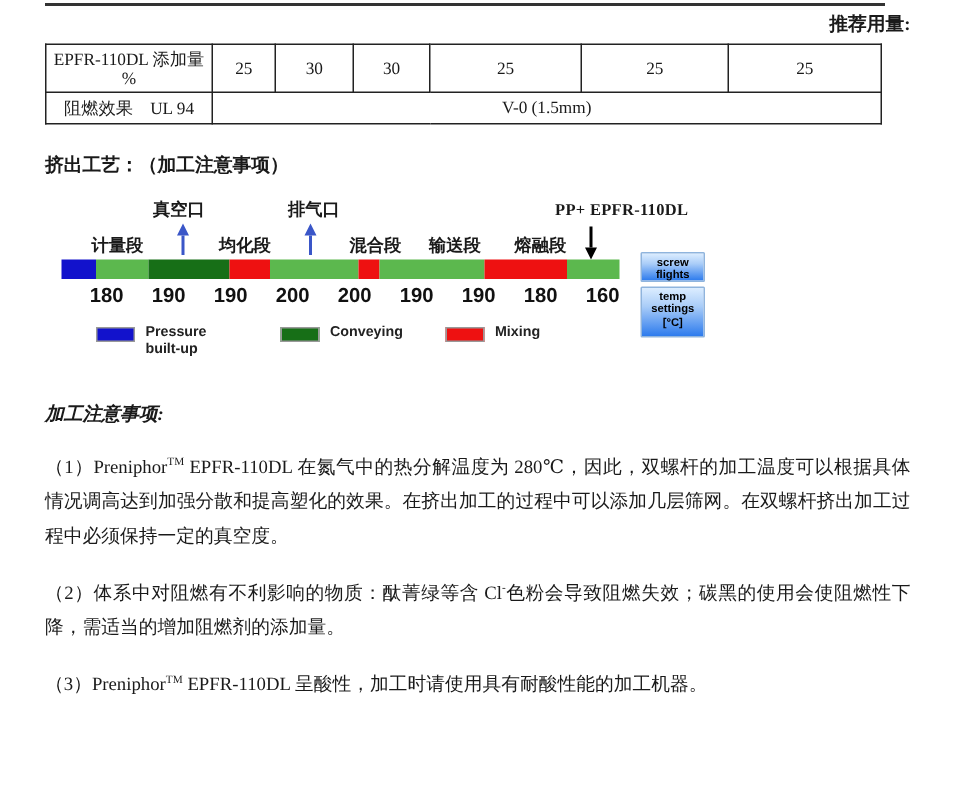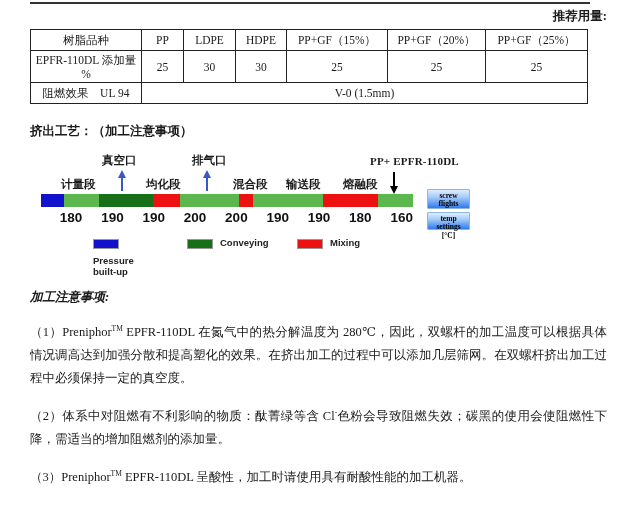--- a/index.html
+++ b/index.html
@@ -64,27 +64,27 @@
   .screw-bar > div { height:100%; }
 
   .temp-row { position:absolute; left:41px; top:64px; width:372px; display:flex;
               font-weight:bold; font-size:13.5px; color:#111; }
   .temp-row > span { flex:1; text-align:right; }
 
   .info-box { position:absolute; left:427px; width:43px;
     background:linear-gradient(180deg,#dcedff 0%,#aacdf8 38%,#2d7bed 100%);
     border:1px solid #8fb4dd; border-radius:1px;
     color:#000; font-weight:bold; font-size:7.5px; line-height:1.1;
-    text-align:center; white-space:pre-line; padding-top:2px;font-family:Liberation Serif, serif; }
+    text-align:center; white-space:pre-line; padding-top:2px; }
   .box-screw { top:43px; height:20px; }
-  .box-temp  { top:66px; height:18px; }
+  .box-temp  { top:66px; height:34px; }
 
   .legend { position:absolute; left:0; top:92px; width:470px; height:26px; }
   .legend-item { position:absolute; display:flex; gap:7px; align-items:flex-start; }
-  .legend-item:nth-child(1){ left:93px;flex-direction:column; }
+  .legend-item:nth-child(1){ left:64px; }
   .legend-item:nth-child(2){ left:187px; }
   .legend-item:nth-child(3){ left:297px; }
   .legend-swatch { width:26px; height:10px; margin-top:1px; border:1px solid #999; }
   .legend-label { font-weight:bold; font-size:9.5px; line-height:1.15; color:#222;
                   white-space:pre-line; }
 
   
   .notes-heading { margin-top:21px;font-style:italic; }
   .note-item { margin-top:11px; font-size:12.5px; line-height:23px; width:577px;
                text-align:justify; }
@@ -105,29 +105,20 @@
     <colgroup>
       <col class="c0">
         <col class="c1">
         <col class="c2">
         <col class="c3">
         <col class="c4">
         <col class="c5">
         <col class="c6">
     </colgroup>
     <tbody>
-        <tr>
-      <td>树脂品种</td>
-      <td>PP</td>
-      <td>LDPE</td>
-      <td>HDPE</td>
-      <td>PP+GF（15%）</td>
-      <td>PP+GF（20%）</td>
-      <td>PP+GF（25%）</td>
-    </tr>
     <tr>
       <td>EPFR-110DL 添加量 %</td>
       <td>25</td>
       <td>30</td>
       <td>30</td>
       <td>25</td>
       <td>25</td>
       <td>25</td>
     </tr>
     <tr>

